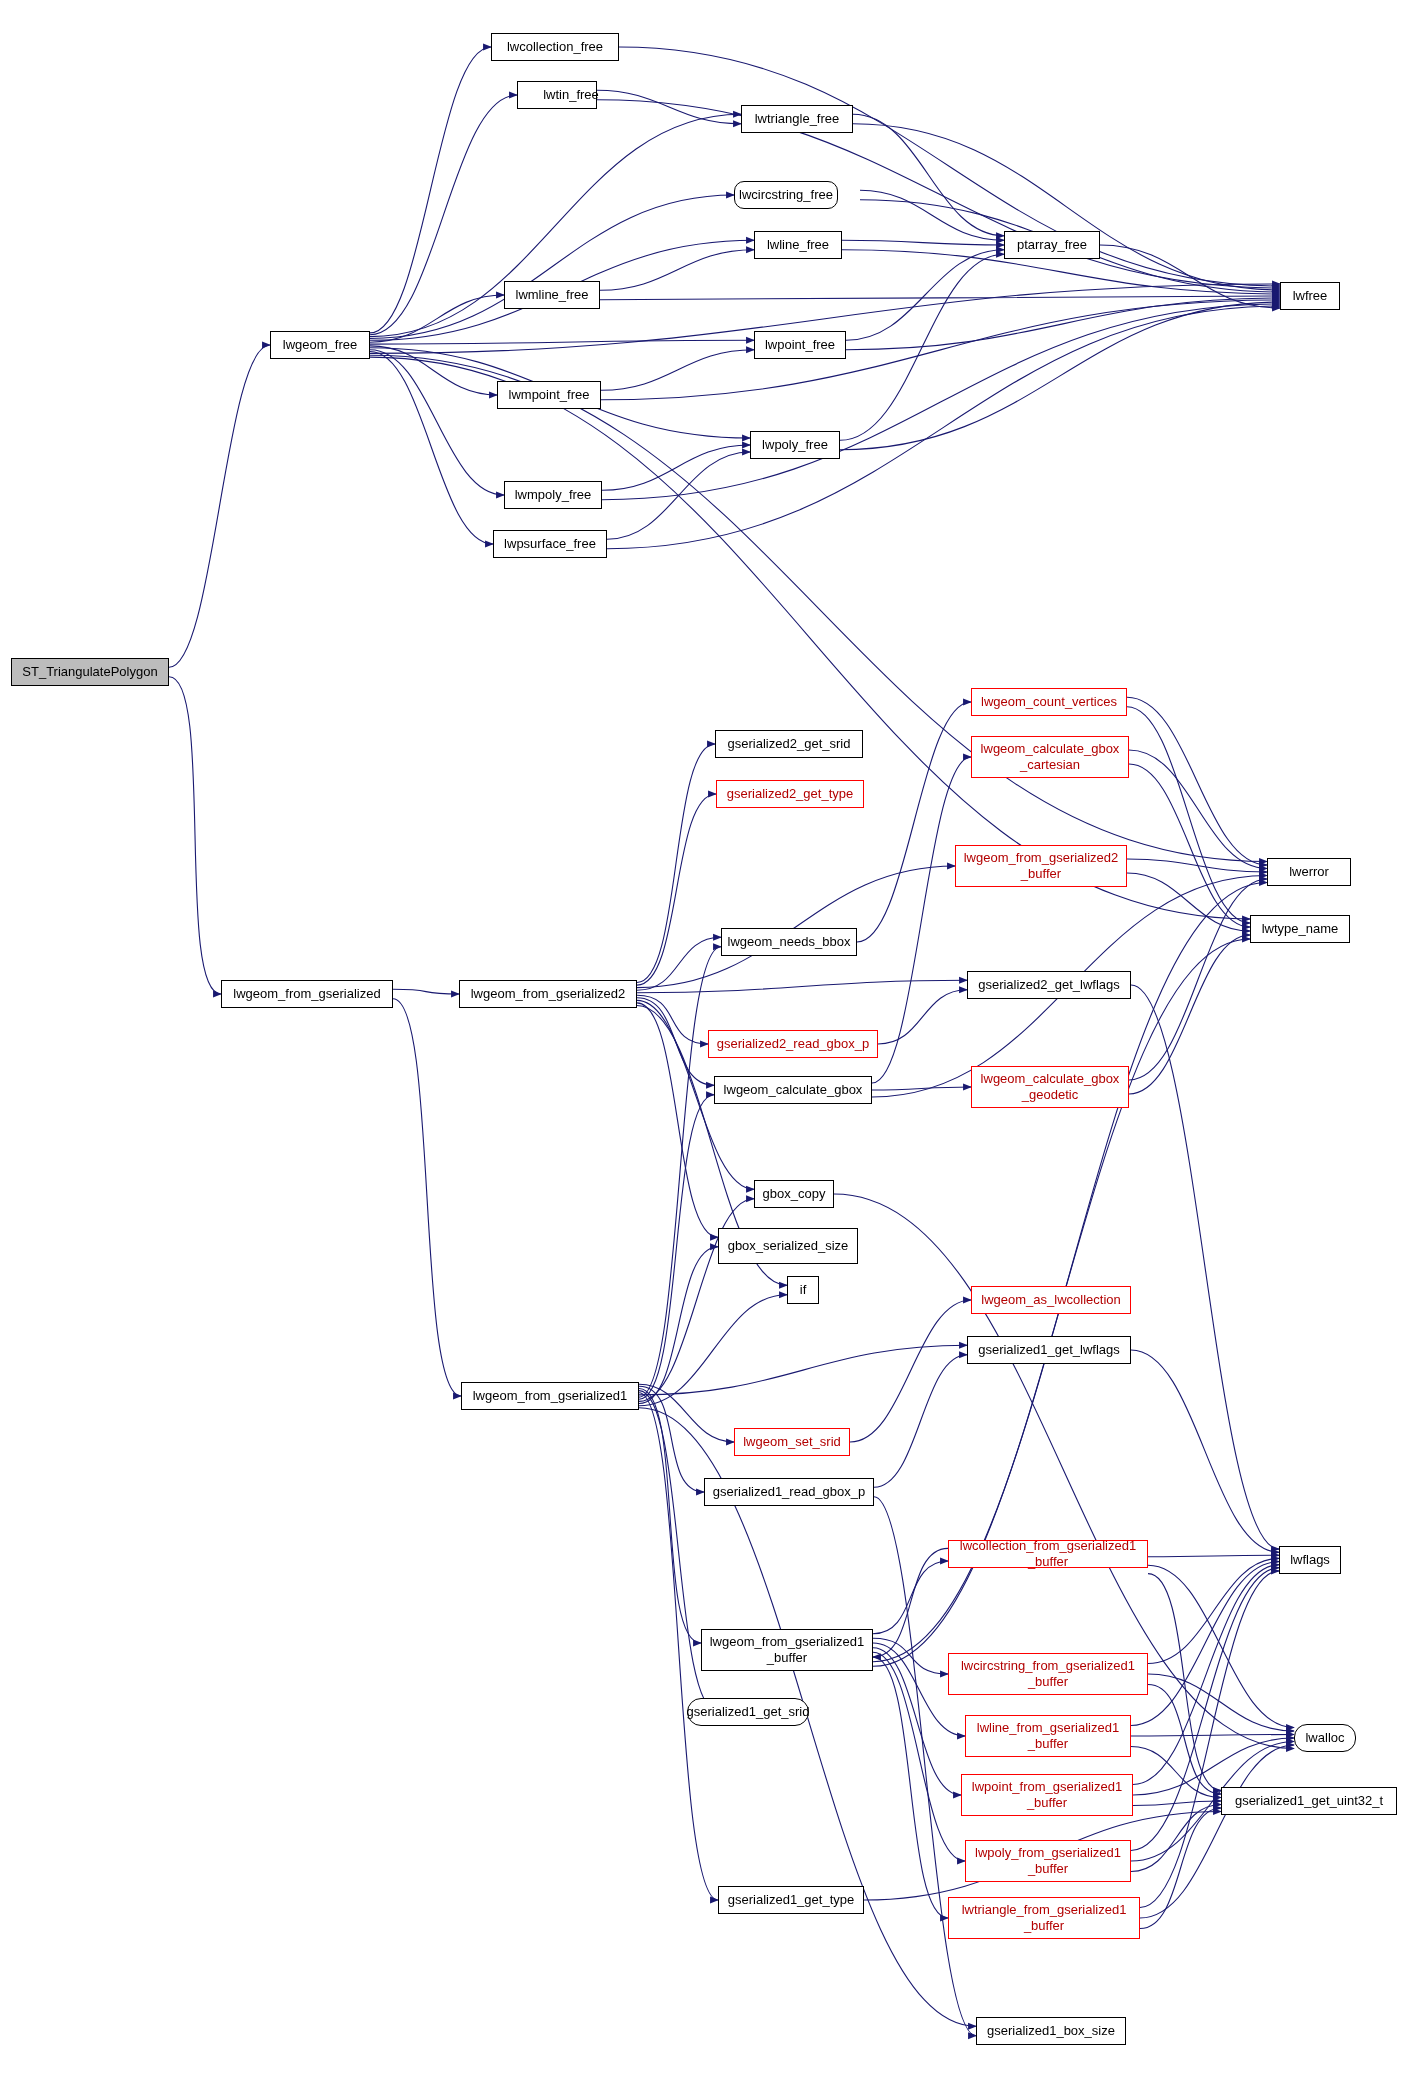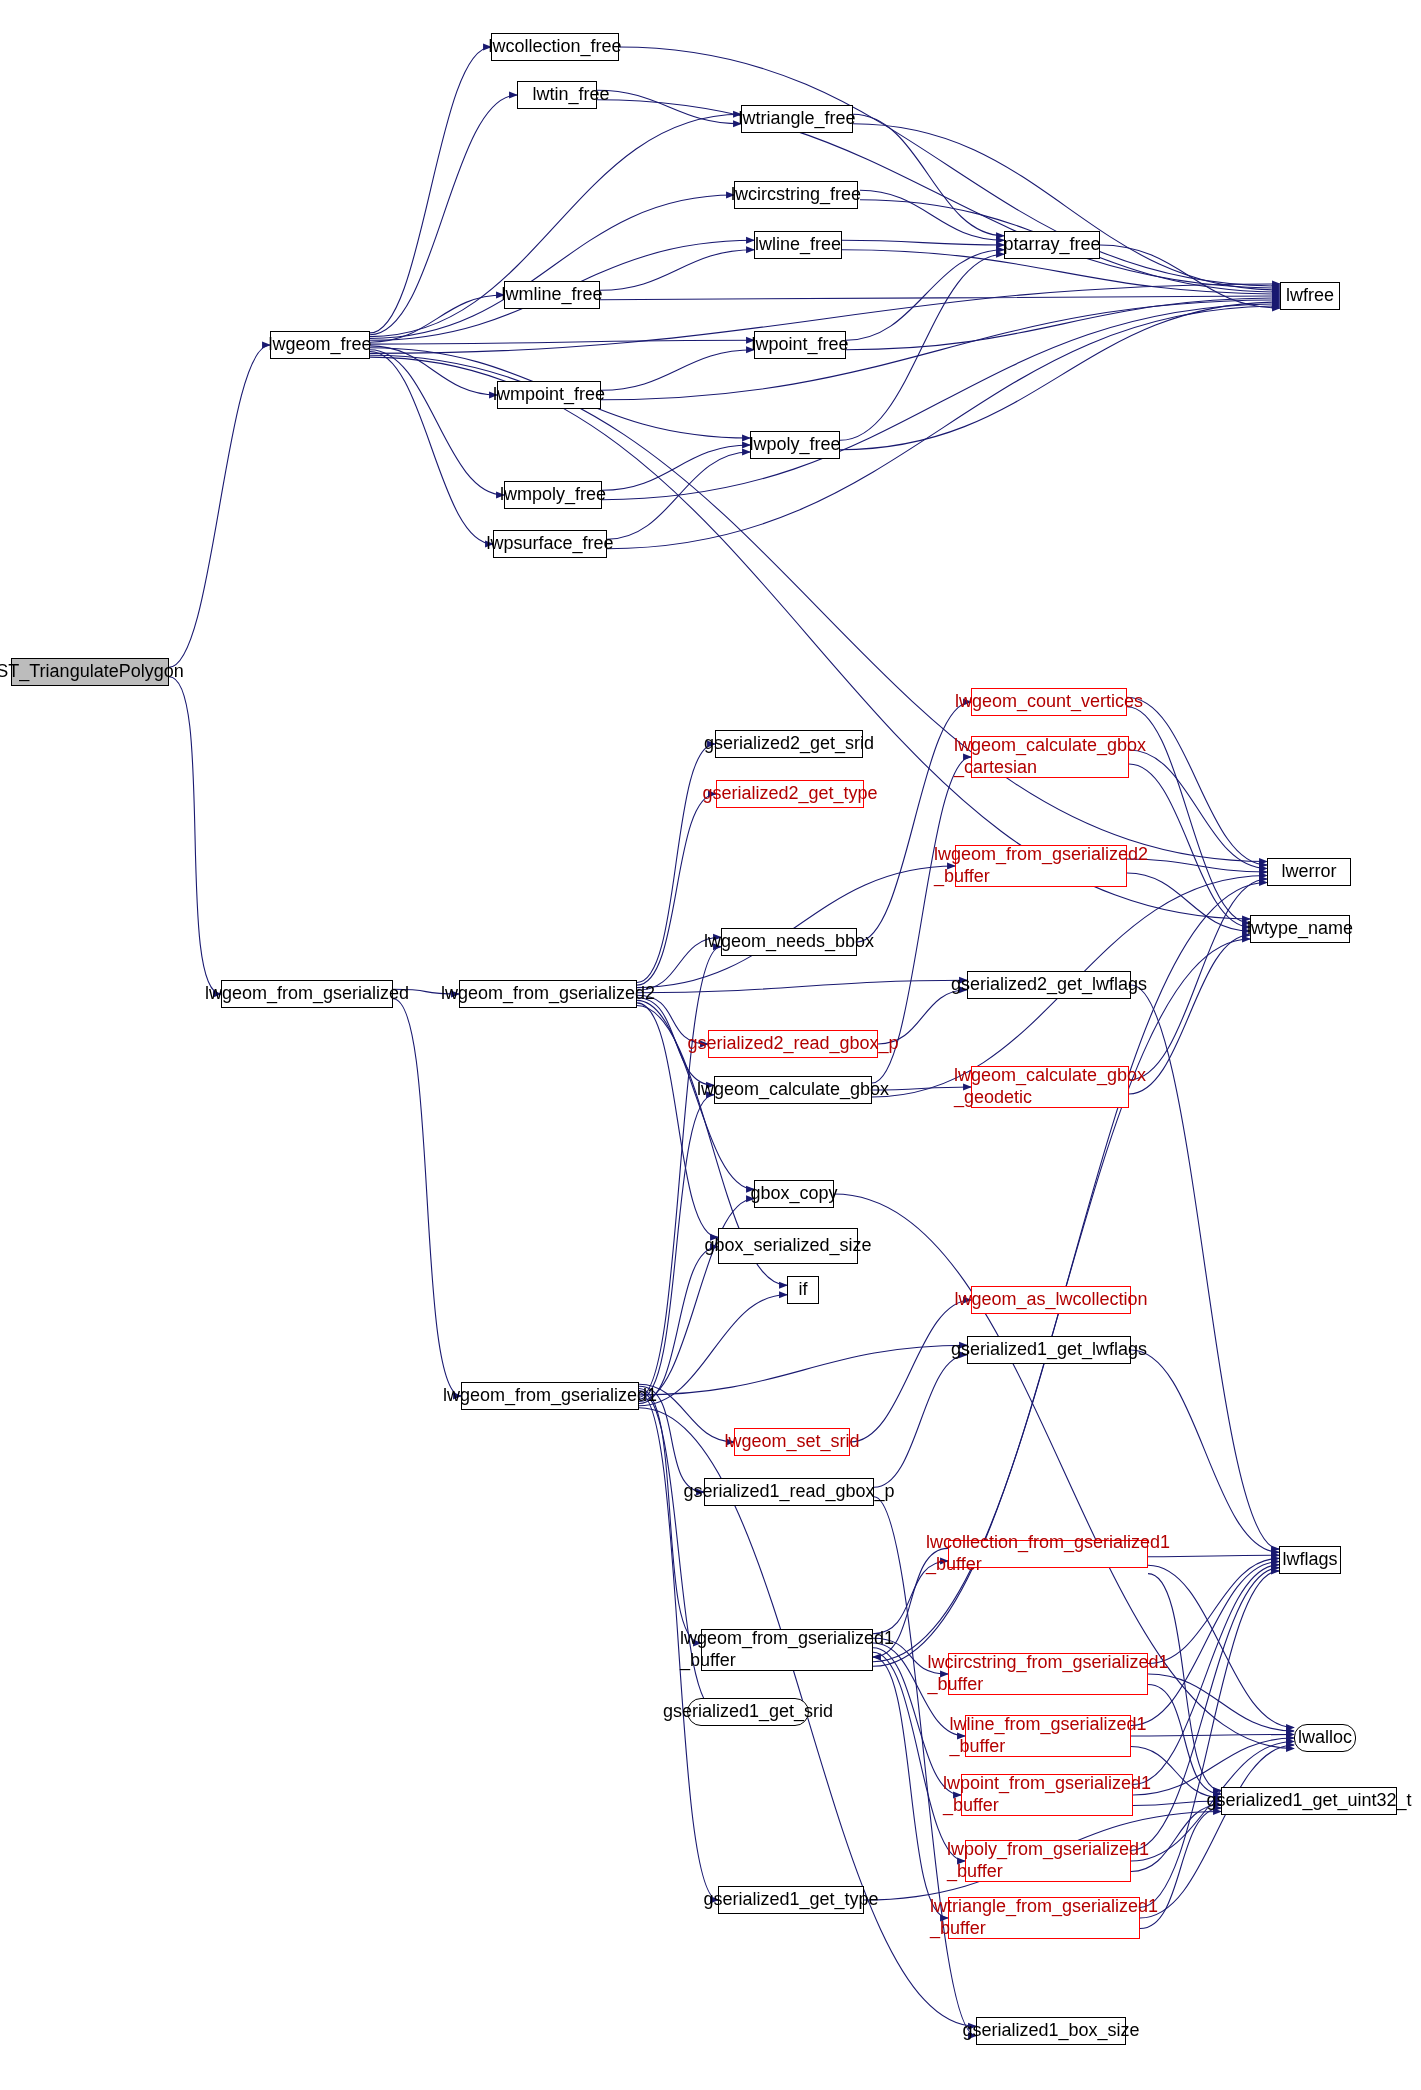--- a/index.html
+++ b/index.html
@@ -20,25 +20,25 @@
     fill: none;
     stroke: #191970;
     stroke-width: 1.1;
   }
   .node {
     position: absolute;
     box-sizing: border-box;
     display: flex;
     align-items: center;
     justify-content: center;
-    text-align: left;
+    text-align: center;
     background: #ffffff;
     border: 1px solid #000000;
     color: #000000;
-    font-size: 18px;
+    font-size: 13px;
     line-height: 1.2;
     white-space: pre-line;
     z-index: 2;
     cursor: pointer;
   }
   .node.red {
     border: 1px solid #ff0000;
     color: #b30000;
   }
   .node.root {
@@ -164,21 +164,21 @@
       <path d="M 1140 1928.5 C 1185.0 1928.5, 1176.0 1808.0, 1221 1808.0" class="edge" marker-end="url(#arrowhead)"></path>
       <path d="M 864 1900.0 C 1024.7 1900.0, 1060.3 1811.5, 1221 1811.5" class="edge" marker-end="url(#arrowhead)"></path>
       <path d="M 850 1442.0 C 904.5 1442.0, 916.5 1300.0, 971 1300.0" class="edge" marker-end="url(#arrowhead)"></path>
       <path d="M 834 1194.0 C 1041.0 1194.0, 1087.0 1748.5, 1294 1748.5" class="edge" marker-end="url(#arrowhead)"></path>
     </svg>
 <div class="node root" style="left: 11px; top: 658px; width: 158px; height: 28px;">ST_TriangulatePolygon</div>
     <div class="node" style="left: 270px; top: 331px; width: 100px; height: 28px;">lwgeom_free</div>
     <div class="node" style="left: 491px; top: 33px; width: 128px; height: 28px;">lwcollection_free</div>
     <div class="node" style="left: 517px; top: 81px; width: 80px; height: 28px; padding-left: 28px;">lwtin_free</div>
     <div class="node" style="left: 741px; top: 105px; width: 112px; height: 28px;">lwtriangle_free</div>
-    <div class="node" style="left: 734px; top: 181px; width: 124px; height: 28px;">lwcircstring_free</div>
+    <div class="node" style="left: 734px; top: 181px; width: 104px; height: 28px; border-radius: 10px;">lwcircstring_free</div>
     <div class="node" style="left: 754px; top: 231px; width: 88px; height: 28px;">lwline_free</div>
     <div class="node" style="left: 504px; top: 281px; width: 96px; height: 28px;">lwmline_free</div>
     <div class="node" style="left: 754px; top: 331px; width: 92px; height: 28px;">lwpoint_free</div>
     <div class="node" style="left: 497px; top: 381px; width: 104px; height: 28px;">lwmpoint_free</div>
     <div class="node" style="left: 750px; top: 431px; width: 90px; height: 28px;">lwpoly_free</div>
     <div class="node" style="left: 504px; top: 481px; width: 98px; height: 28px;">lwmpoly_free</div>
     <div class="node" style="left: 493px; top: 530px; width: 114px; height: 28px;">lwpsurface_free</div>
     <div class="node" style="left: 1004px; top: 231px; width: 96px; height: 28px;">ptarray_free</div>
     <div class="node" style="left: 1280px; top: 282px; width: 60px; height: 28px;">lwfree</div>
     <div class="node" style="left: 221px; top: 980px; width: 172px; height: 28px;">lwgeom_from_gserialized</div>

